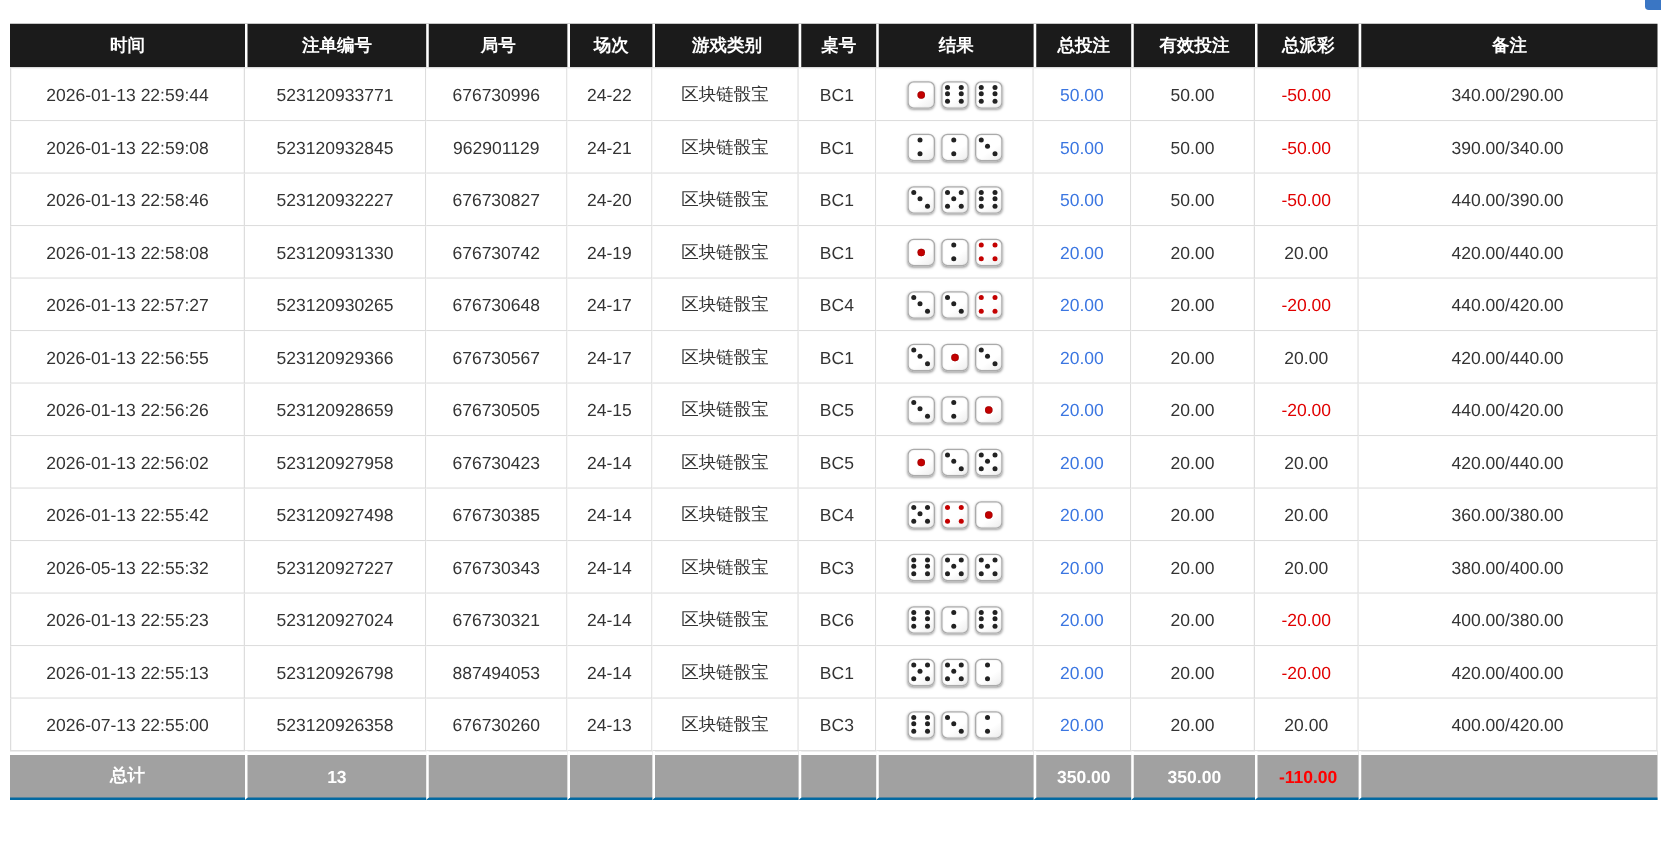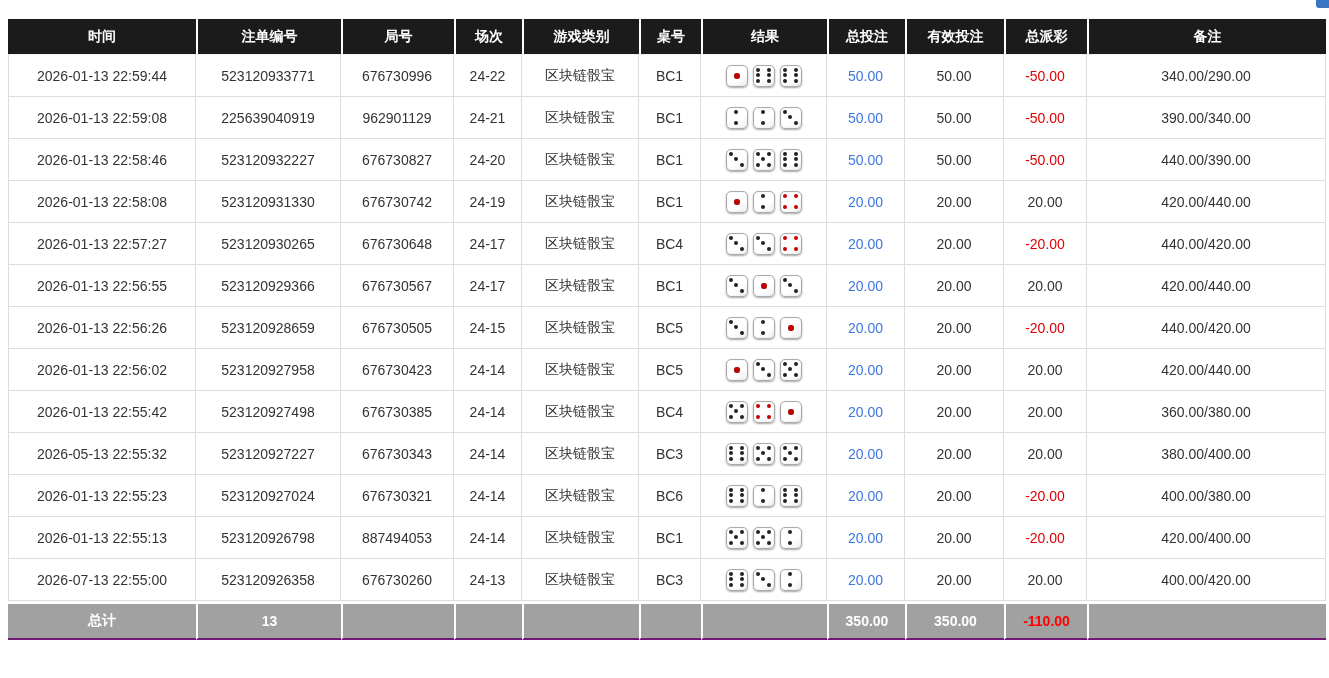--- a/index.html
+++ b/index.html
@@ -85,21 +85,21 @@
     font-weight: bold;
     height: 34px;
     text-align: center;
     vertical-align: middle;
     border-top: 3px solid #ffffff;
     border-left: 2px solid #ffffff;
     padding: 0 2px;
   }
   tfoot tr td:first-child { border-left: none; }
   tfoot td.neg { color: var(--footer-negative-red, #ff0000); font-weight: bold; }
-  tfoot tr:last-child td { border-bottom: 2px solid #701a75; }
+  tfoot tr:last-child td { border-bottom: 2px solid #0369a1; }
 
   
   .dice-wrap {
     display: flex;
     justify-content: center;
     align-items: center;
     gap: 5px;
   }
   .die {
     width: 22px;
@@ -191,21 +191,21 @@
             </div>
     </td>
     <td class="blue">50.00</td>
     <td>50.00</td>
     <td class="neg">-50.00</td>
     <td>340.00/290.00</td>
   </tr>
 
   <tr>
     <td>2026-01-13 22:59:08</td>
-    <td>225639040919</td>
+    <td>523120932845</td>
     <td>962901129</td>
     <td>24-21</td>
     <td>区块链骰宝</td>
     <td>BC1</td>
     <td>
       <div class="dice-wrap">
               <span class="die">
                 <span class="pip" style="grid-area: 1 / 2;"></span>
                 <span class="pip" style="grid-area: 3 / 2;"></span>
               </span>

